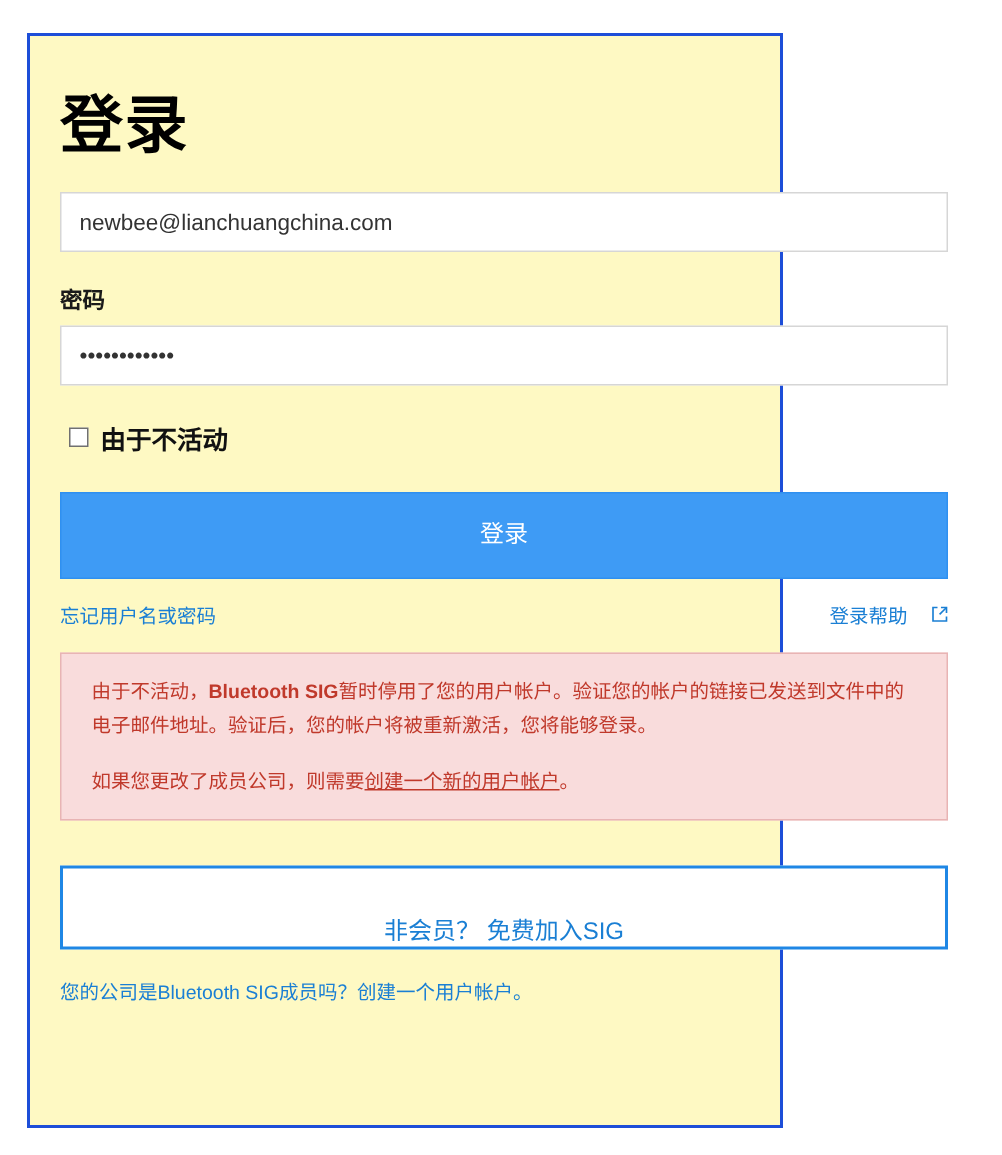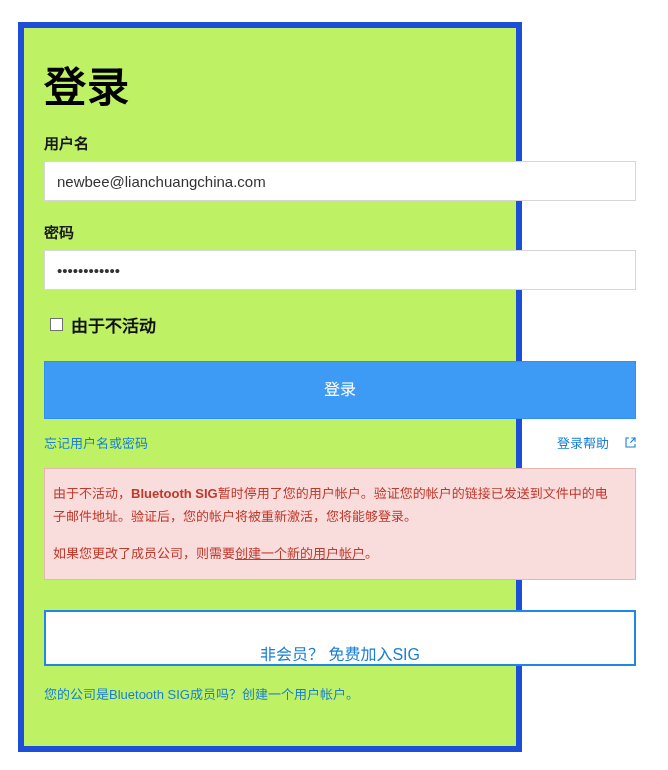--- a/index.html
+++ b/index.html
@@ -21,22 +21,22 @@
     width: 668px;
     height: 770px;
     padding: 22px 18px 18px 18px;
     background: #ffffff;
   }
 
   .card {
     box-sizing: border-box;
     width: 504px;
     min-height: 730px;
-    background: #bef264;
-    border: 6px solid #1d4ed8;
+    background: #fef9c3;
+    border: 2px solid #1d4ed8;
     padding: 26px 20px 20px 20px;
   }
 
   .inner {
     width: 592px;
     margin: 0 auto;
   }
 
   .title {
     font-size: 42px;
@@ -133,21 +133,21 @@
     position: relative;
   }
   .ext-icon svg { display: block; }
 
   .alert {
     box-sizing: border-box;
     width: 592px;
     margin: 16px 0 0 0;
     background: #f9dcdc;
     border: 1px solid #e8b4b4;
-    padding: 14px 16px 14px 8px;
+    padding: 14px 16px 14px 20px;
     color: #c0392b;
     font-size: 13px;
     line-height: 1.75;
   }
   .alert p { margin: 0; }
   .alert p + p { margin-top: 14px; }
   .alert b { font-weight: bold; }
   .alert-link {
     color: #c0392b;
     text-decoration: underline;
@@ -180,21 +180,20 @@
 </style>
 </head>
 <body>
 
 <div class="page">
   <div class="card">
     <div class="inner">
 
       <h1 class="title">登录</h1>
 
-      <div class="field-label">用户名</div>
       <input class="text-input" type="text" value="newbee@lianchuangchina.com" placeholder="" style="">
 
       <div class="spacer-20"></div>
 
       <div class="field-label">密码</div>
       <input class="text-input" type="text" value="••••••••••••" style="">
 
       <div class="remember-row">
         <span class="checkbox"></span>
         <span class="remember-label">由于不活动</span>

